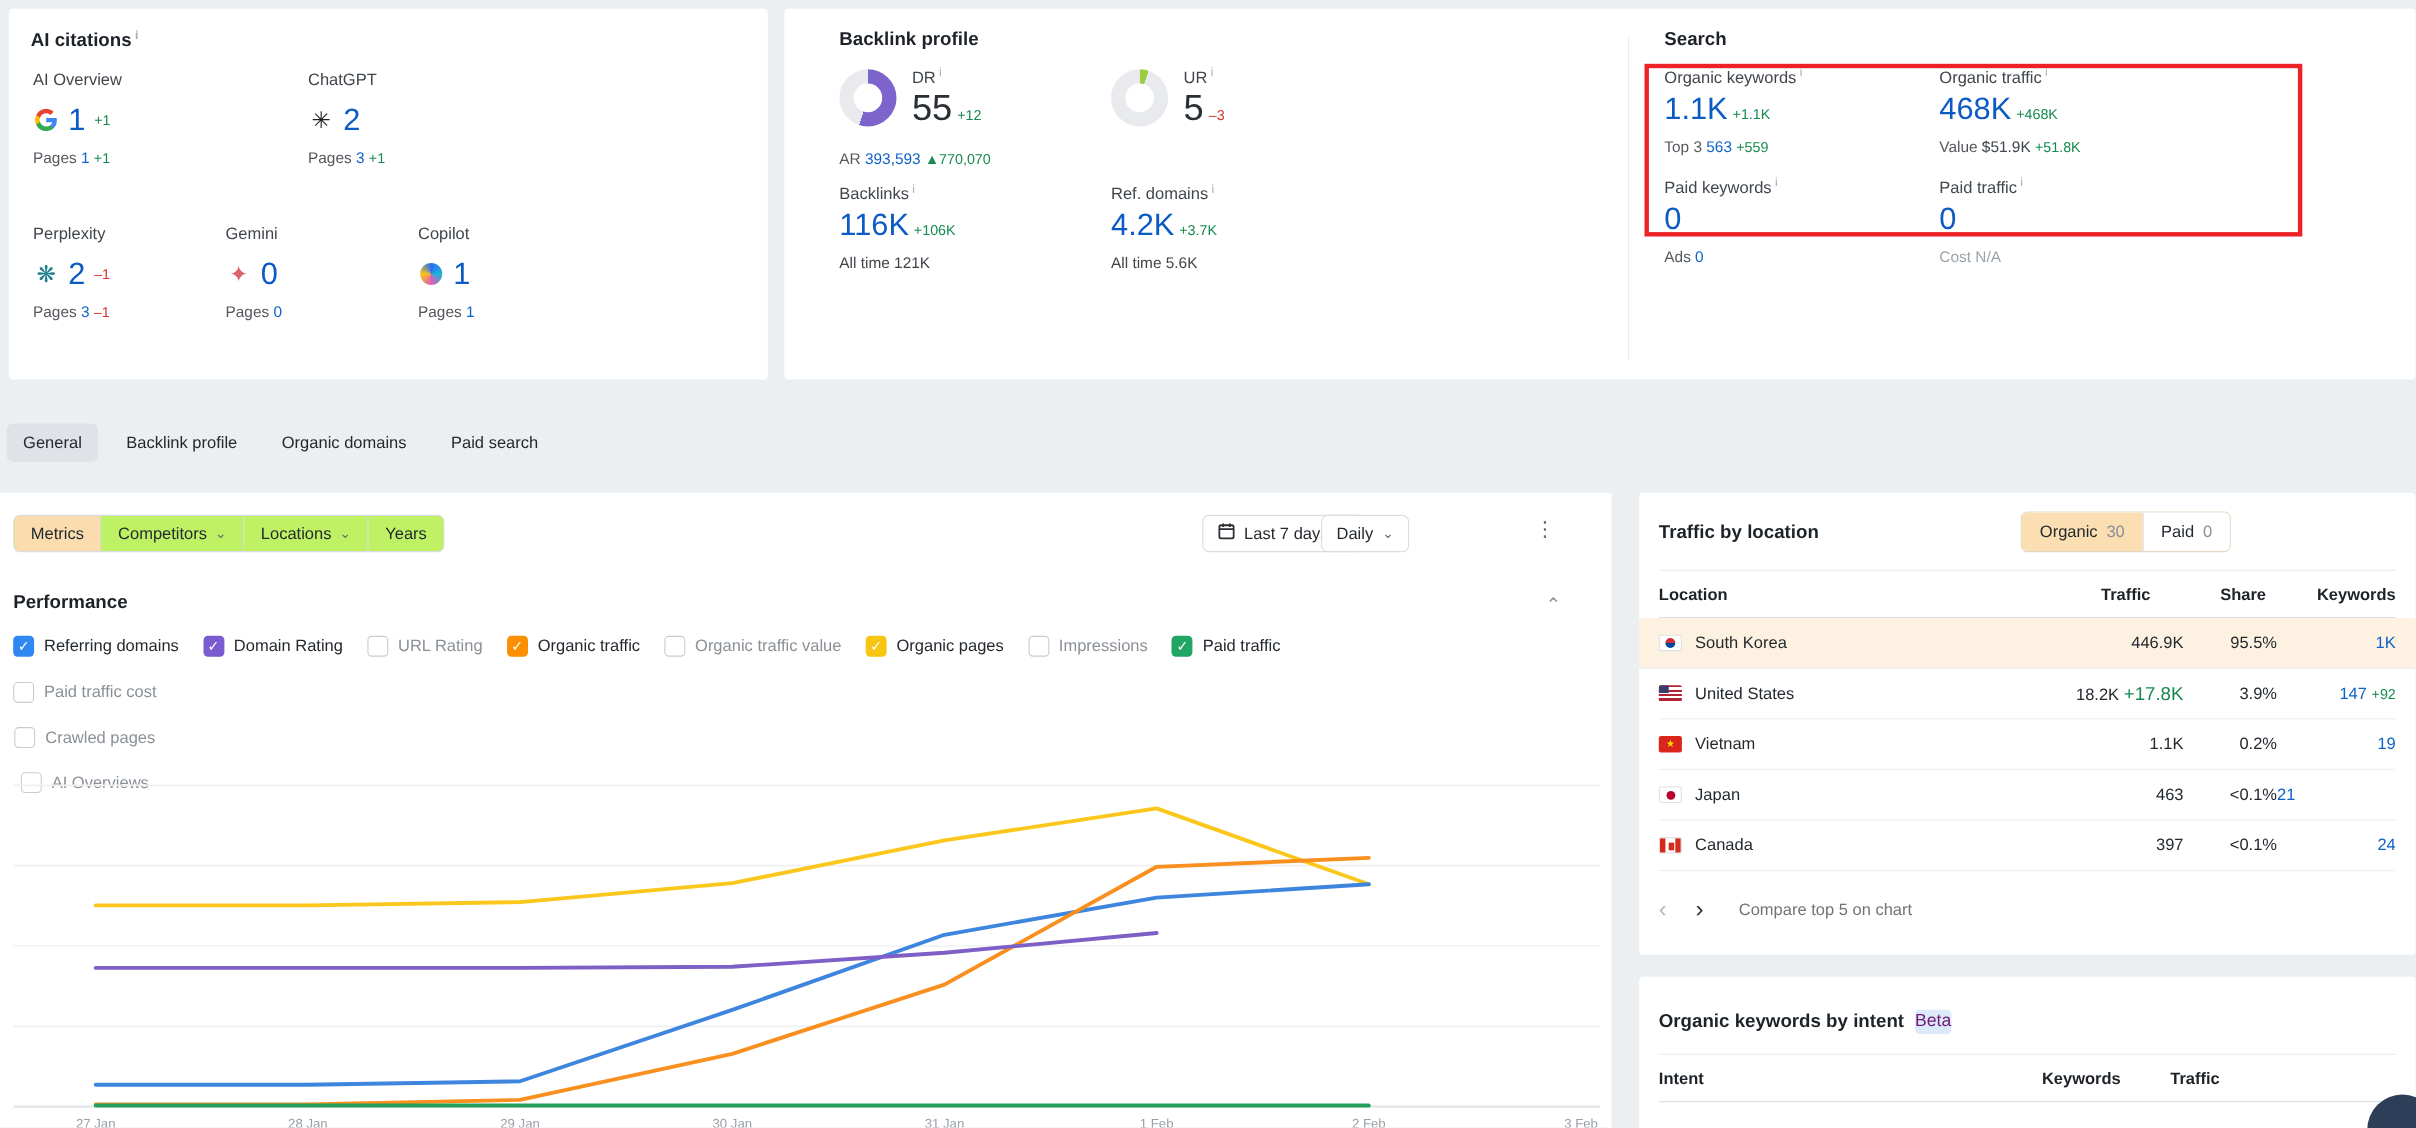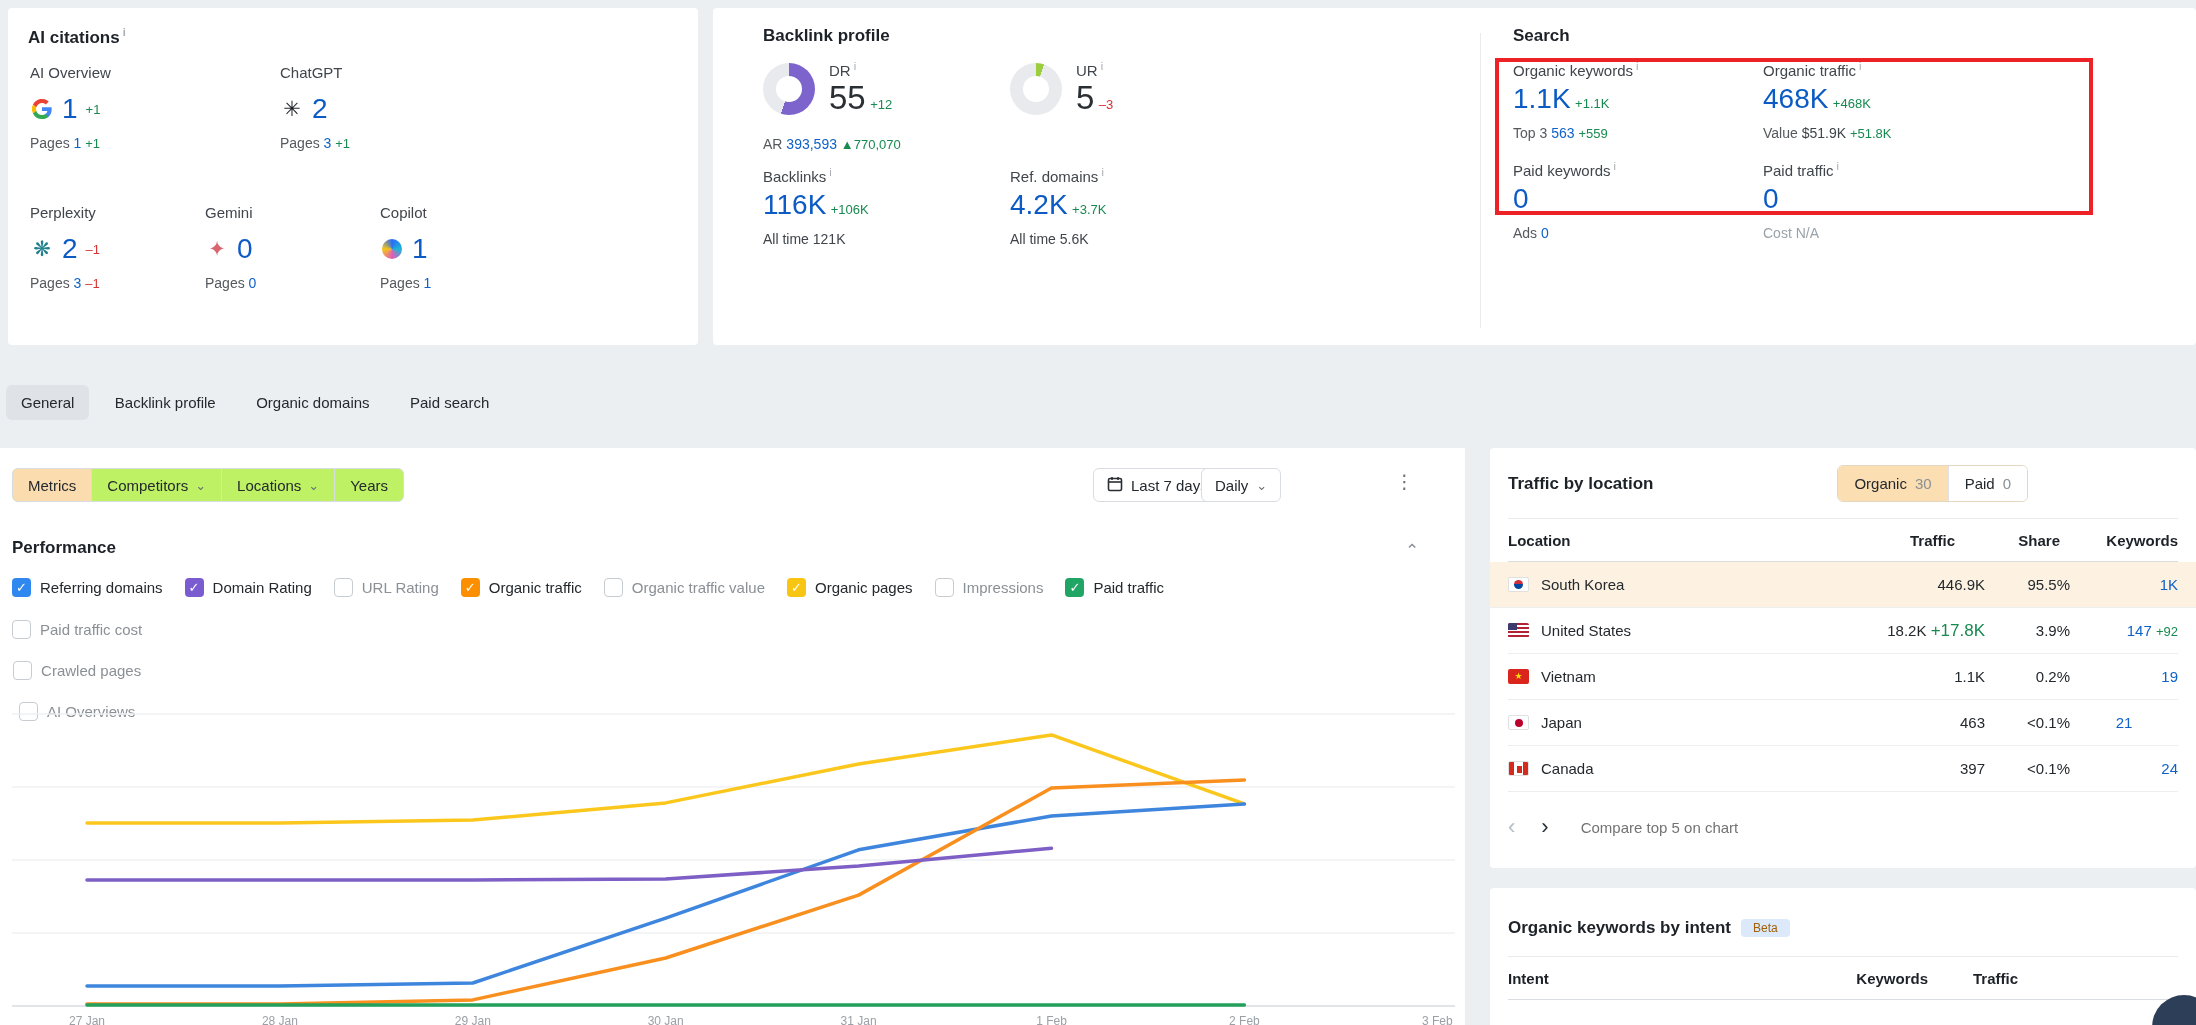--- a/index.html
+++ b/index.html
@@ -341,21 +341,21 @@
     <span style="width:85px; text-align:right;">0.2%</span>
     <span style="width:108px; text-align:right;"><span class="blue-link">19</span> <span class="delta-pos" style="font-size:13px;"></span></span>
   </div>
   <div class="trow" style="">
     <span class="flag" style="background:#fff;border:1px solid #e0e0e0;">
           <span style="position:absolute;left:6px;top:3px;width:8px;height:8px;border-radius:50%;background:#bc002d;"></span>
         </span>
         <span style="flex:1;">Japan</span>
     <span style="width:150px; text-align:right;"><span>463</span> <span class="delta-pos" style="font-size:13px;"></span></span>
     <span style="width:85px; text-align:right;">&lt;0.1%</span>
-    <span style="width:108px; text-align:center;"><span class="blue-link">21</span> <span class="delta-pos" style="font-size:13px;"></span></span>
+    <span style="width:108px; text-align:left;"><span class="blue-link">21</span> <span class="delta-pos" style="font-size:13px;"></span></span>
   </div>
   <div class="trow" style="">
     <span class="flag" style="background:#fff;border:1px solid #e0e0e0;">
           <span style="position:absolute;left:0;top:0;width:5px;height:15px;background:#d52b1e;"></span>
           <span style="position:absolute;right:0;top:0;width:5px;height:15px;background:#d52b1e;"></span>
           <span style="position:absolute;left:8px;top:4px;width:5px;height:7px;background:#d52b1e;"></span>
         </span>
         <span style="flex:1;">Canada</span>
     <span style="width:150px; text-align:right;"><span>397</span> <span class="delta-pos" style="font-size:13px;"></span></span>
     <span style="width:85px; text-align:right;">&lt;0.1%</span>
@@ -366,21 +366,21 @@
   <div style="display:flex; align-items:center; gap:26px; margin-top:22px;">
     <span style="color:#b6bcc2; font-size:22px;">‹</span>
     <span style="color:#2a2f34; font-size:22px;">›</span>
     <span style="font-size:15px; color:#737373; margin-left:6px;">Compare top 5 on chart</span>
   </div>
 </div>
 
 <div class="card" style="left:1490px; top:888px; width:706px; height:160px; padding:0 18px;">
   <div style="display:flex; align-items:center; gap:10px; margin-top:30px;">
     <span class="card-title">Organic keywords by intent</span>
-    <span style="background:#dbe9fb; color:#a16207; font-size:12px; padding:2px 12px; border-radius:4px;">Beta</span>
+    <span style="background:#dbe9fb; color:#701a75; font-size:16px; padding:2px 0; border-radius:4px;">Beta</span>
   </div>
   <div style="border-top:1px solid #e8eaed; margin-top:18px;"></div>
   <div class="thead" style="height:42px; align-items:center;">
     <span style="flex:1;">Intent</span>
     <span style="width:100px; text-align:right;">Keywords</span>
     <span style="width:90px; text-align:right; margin-right:160px;">Traffic</span>
   </div>
   <div style="border-top:1px solid #d9dde1;"></div>
 </div>
 

